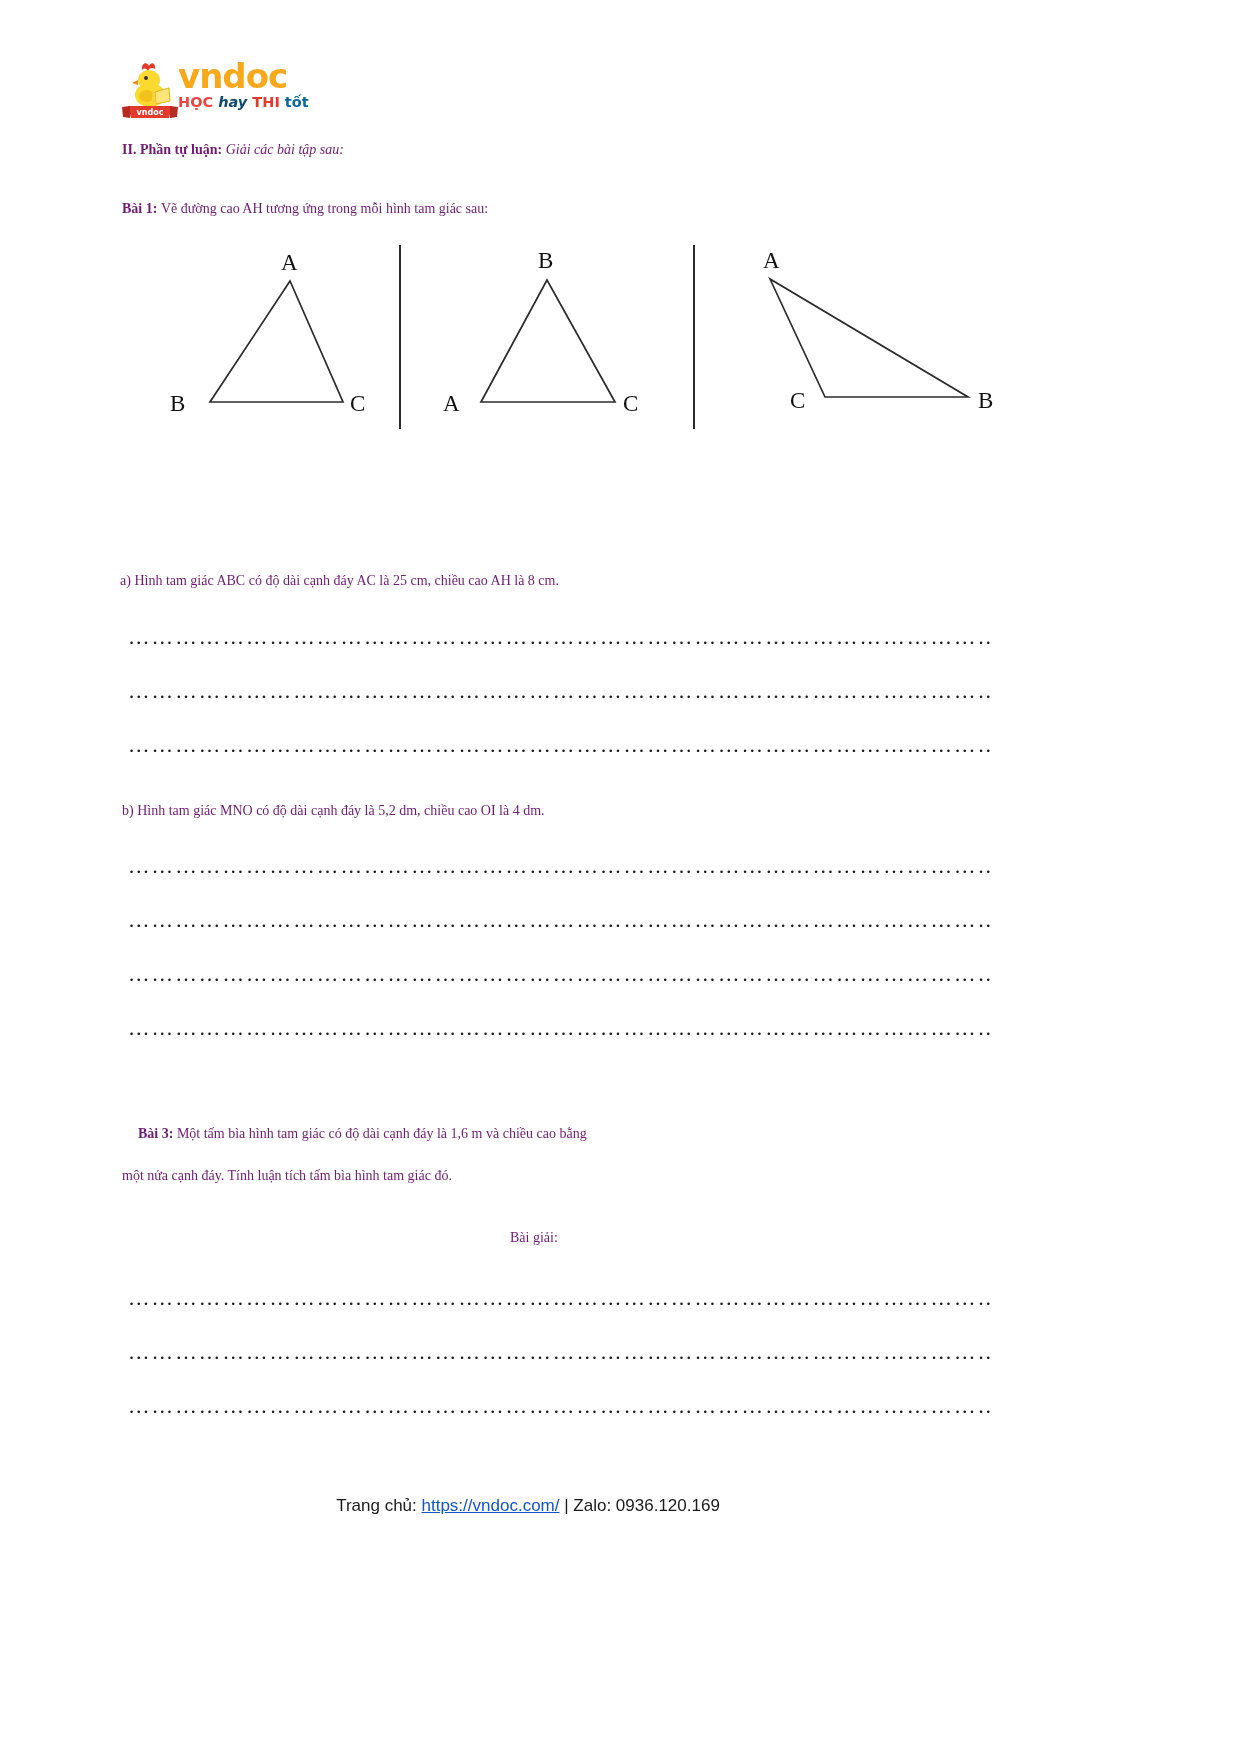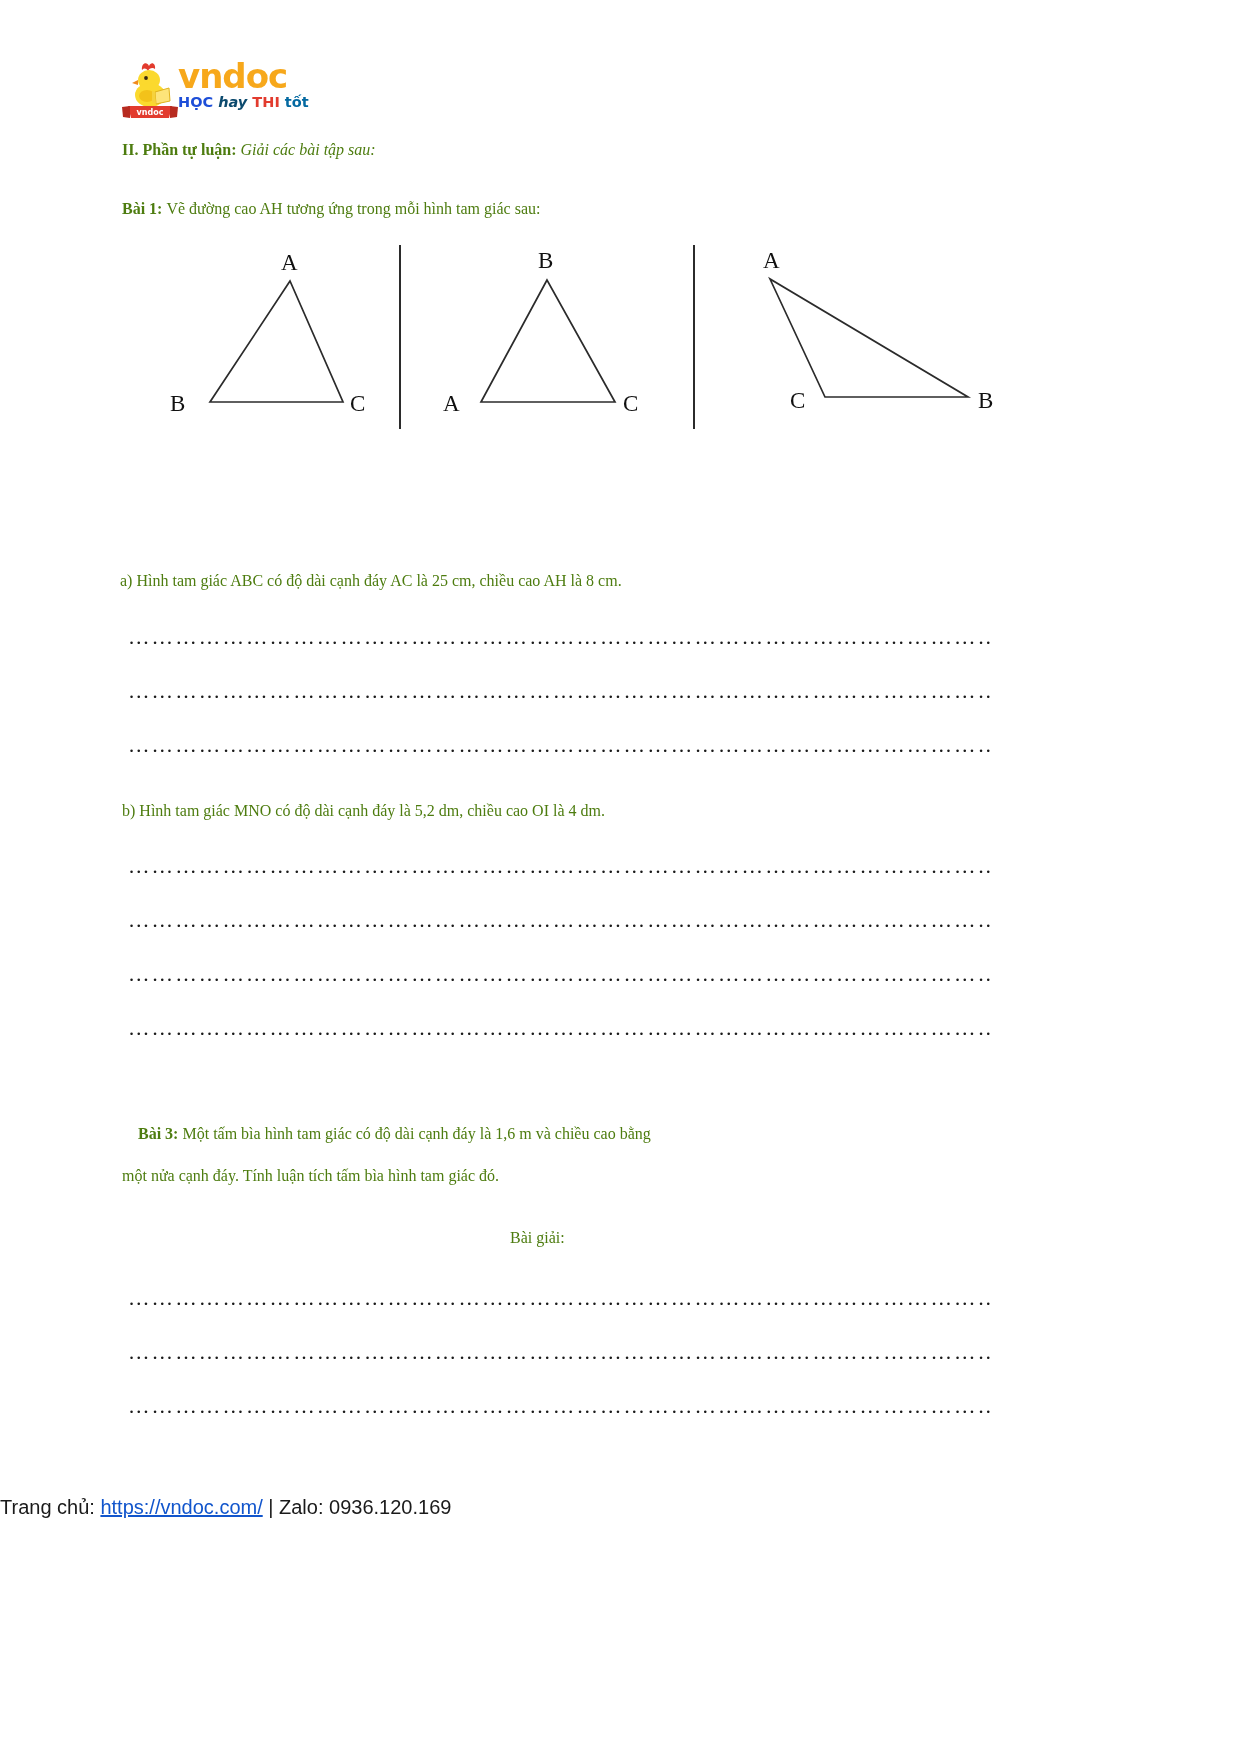--- a/index.html
+++ b/index.html
@@ -53,31 +53,31 @@
   .logo-tag {
     position: absolute;
     left: 56px;
     top: 38px;
     font-family: "DejaVu Sans", sans-serif;
     font-weight: bold;
     font-size: 14.5px;
     line-height: 16px;
     white-space: nowrap;
   }
-  .tag-hoc { color: #1d4ed8; }
+  .tag-hoc { color: #ef4444; }
   .tag-hay { color: #0c4a6e; font-style: italic; }
   .tag-thi { color: #e23b2e; }
   .tag-tot { color: #0369a1; margin-top: 43px; }
 
   
   .para {
     position: absolute;
-    font-size: 16px;
+    font-size: 14px;
     line-height: 32px;
-    color: #4d7c0f;
+    color: #701a75;
     white-space: nowrap;
   }
   .bold { font-weight: bold; }
   .ital { font-style: italic; }
 
   .dots {
     position: absolute;
     font-size: 21.5px;
     line-height: 26px;
     letter-spacing: 2.1px;
@@ -109,23 +109,23 @@
     color: #111;
   }
   svg { display: block; }
 
   
   .footer {
     position: absolute;
     left: 0;
     top: 1496px;
     width: 1056px;
-    text-align: left;
+    text-align: center;
     font-family: "Liberation Sans", sans-serif;
-    font-size: 20px;
+    font-size: 17px;
     color: #1a1a1a;
   }
   .footer a, .footer .link {
     color: #1155cc;
     text-decoration: underline;
   }
 </style>
 </head>
 <body>
 

